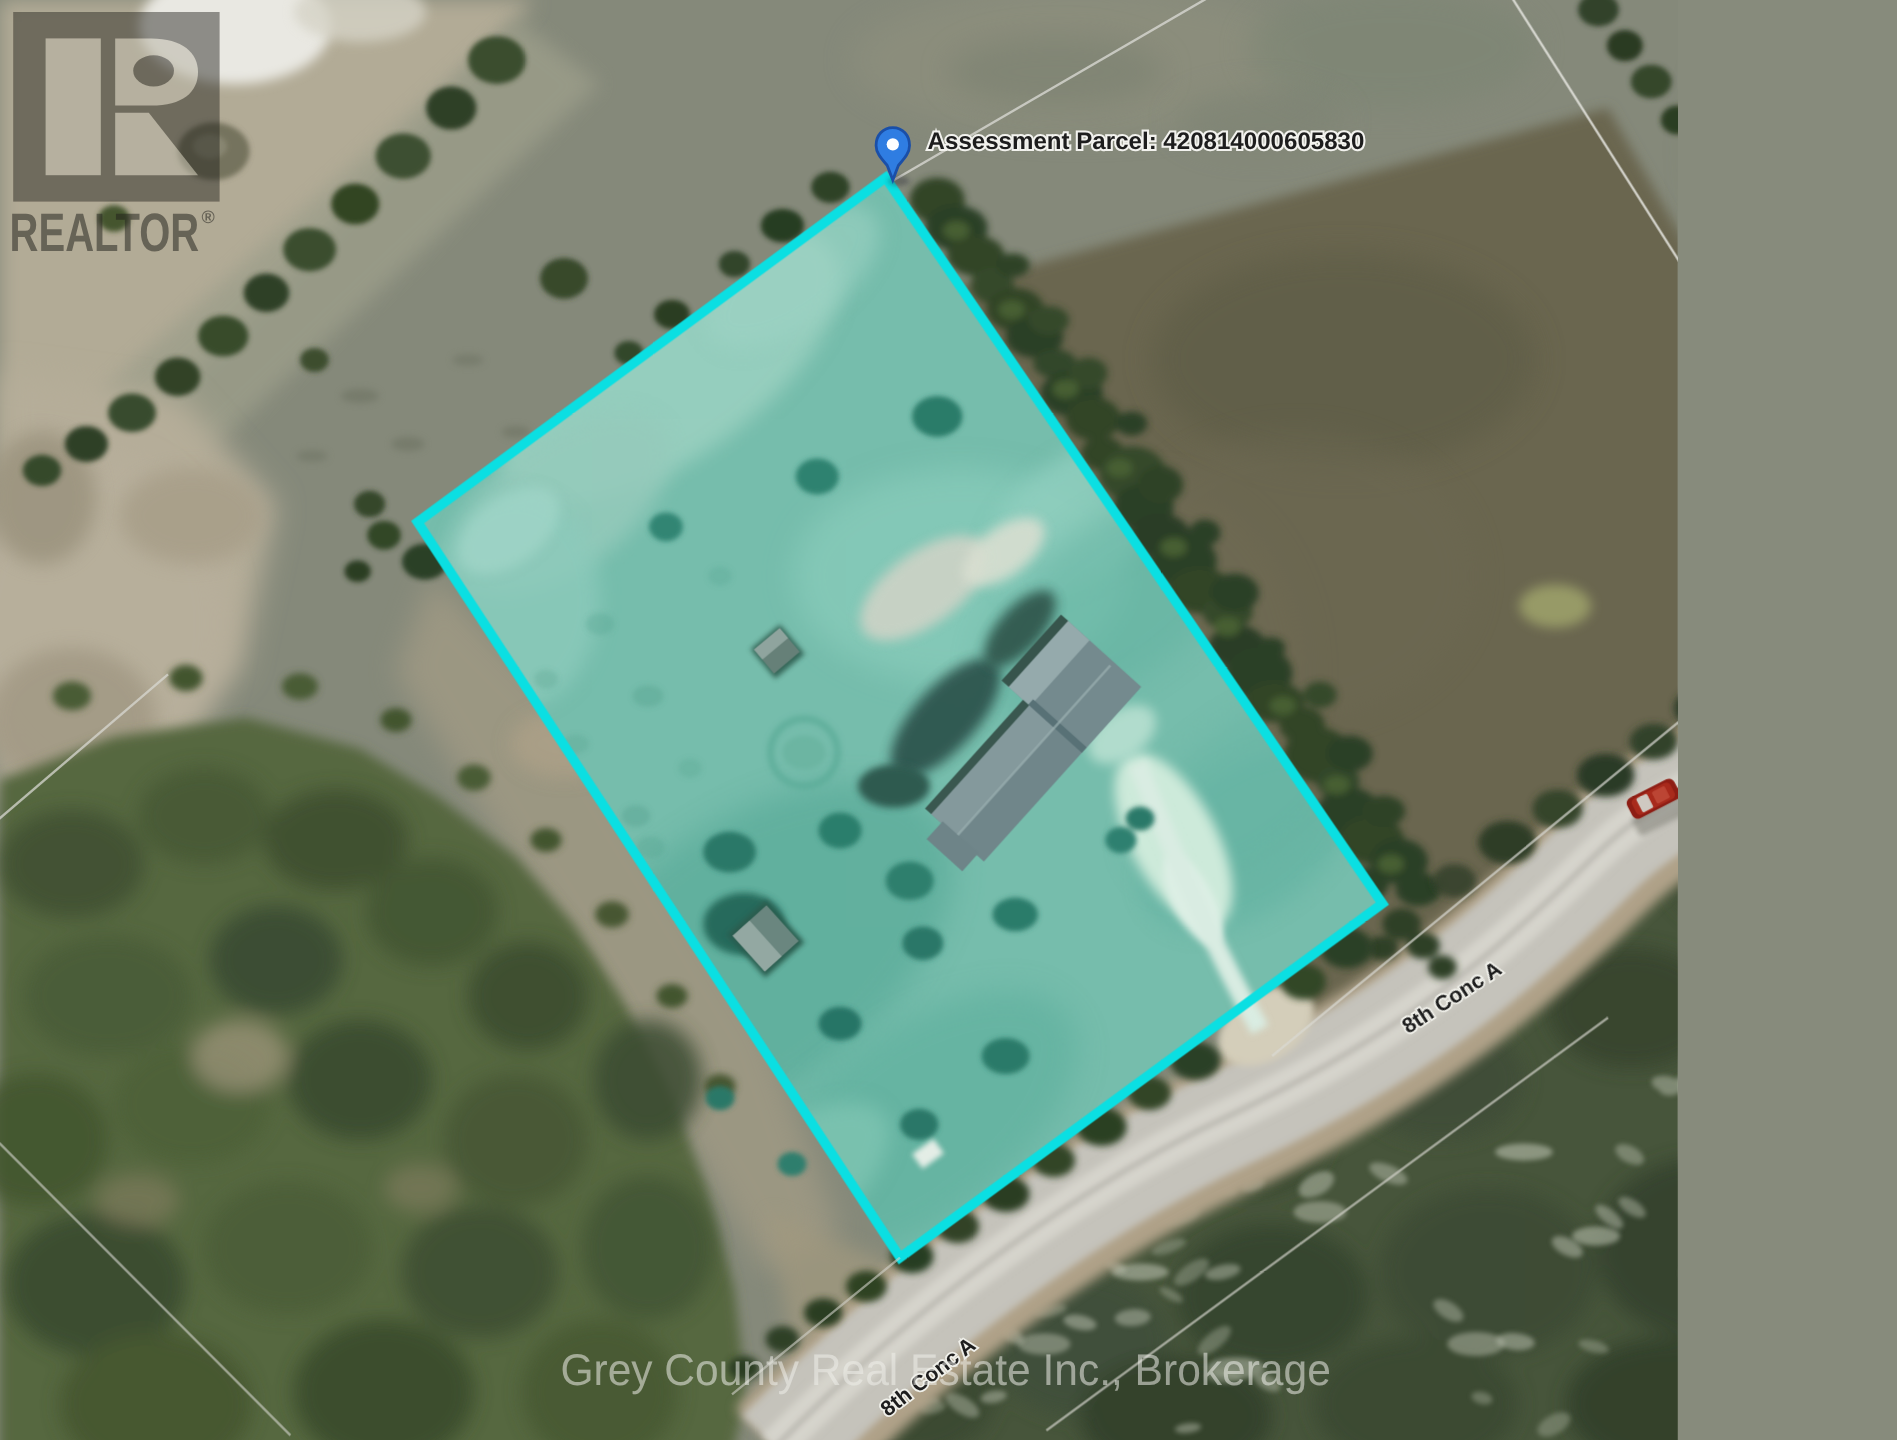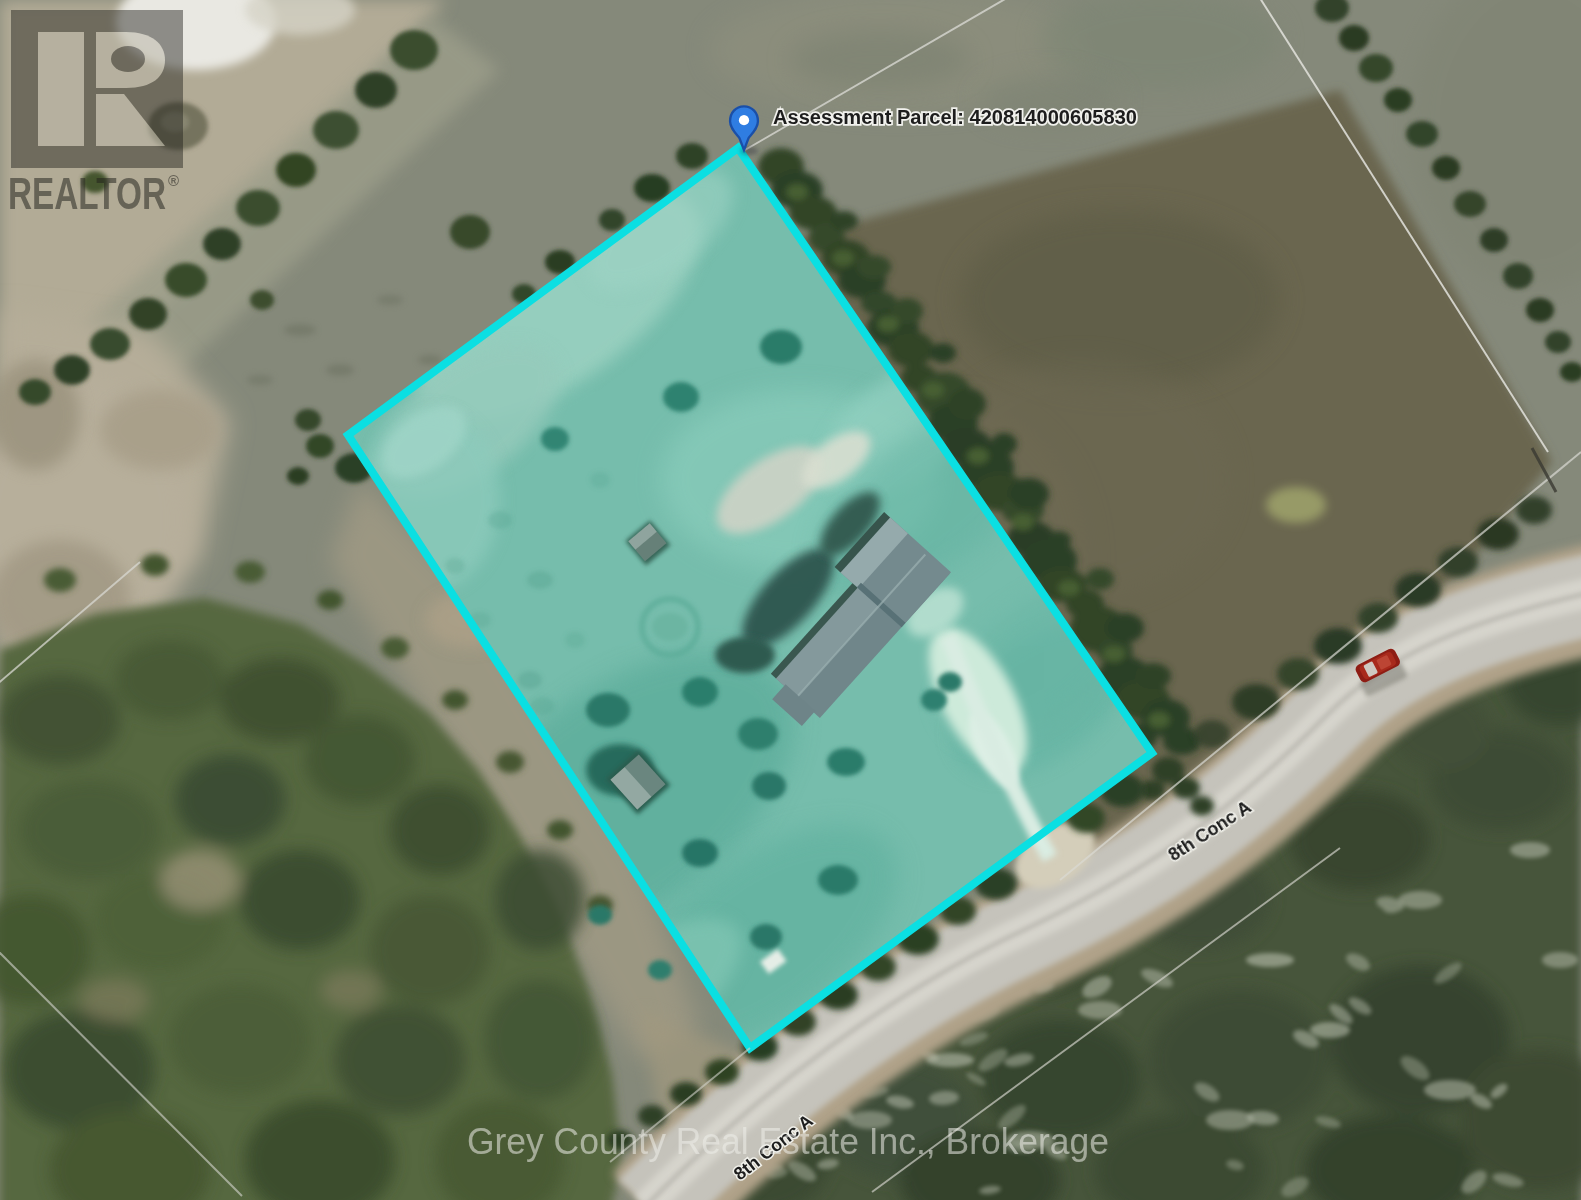--- a/index.html
+++ b/index.html
@@ -1,16 +1,16 @@
 <!DOCTYPE html>
 <html><head>
 <meta charset="utf-8">
 <style>
 html,body{margin:0;padding:0;background:#878b7c;}
-#wrap{position:relative;width:1581px;height:1200px;overflow:hidden;font-family:"Liberation Sans",sans-serif;}
+#wrap{position:relative;width:1398px;height:1200px;overflow:hidden;font-family:"Liberation Sans",sans-serif;}
 svg{display:block;}
 </style>
 </head>
 <body>
 <div id="wrap">
 <svg width="1581" height="1200" viewBox="0 0 1581 1200" xmlns="http://www.w3.org/2000/svg">
 <defs>
 <filter id="b2" x="-50%" y="-50%" width="200%" height="200%">
           <feGaussianBlur stdDeviation="2"></feGaussianBlur>
         </filter>

